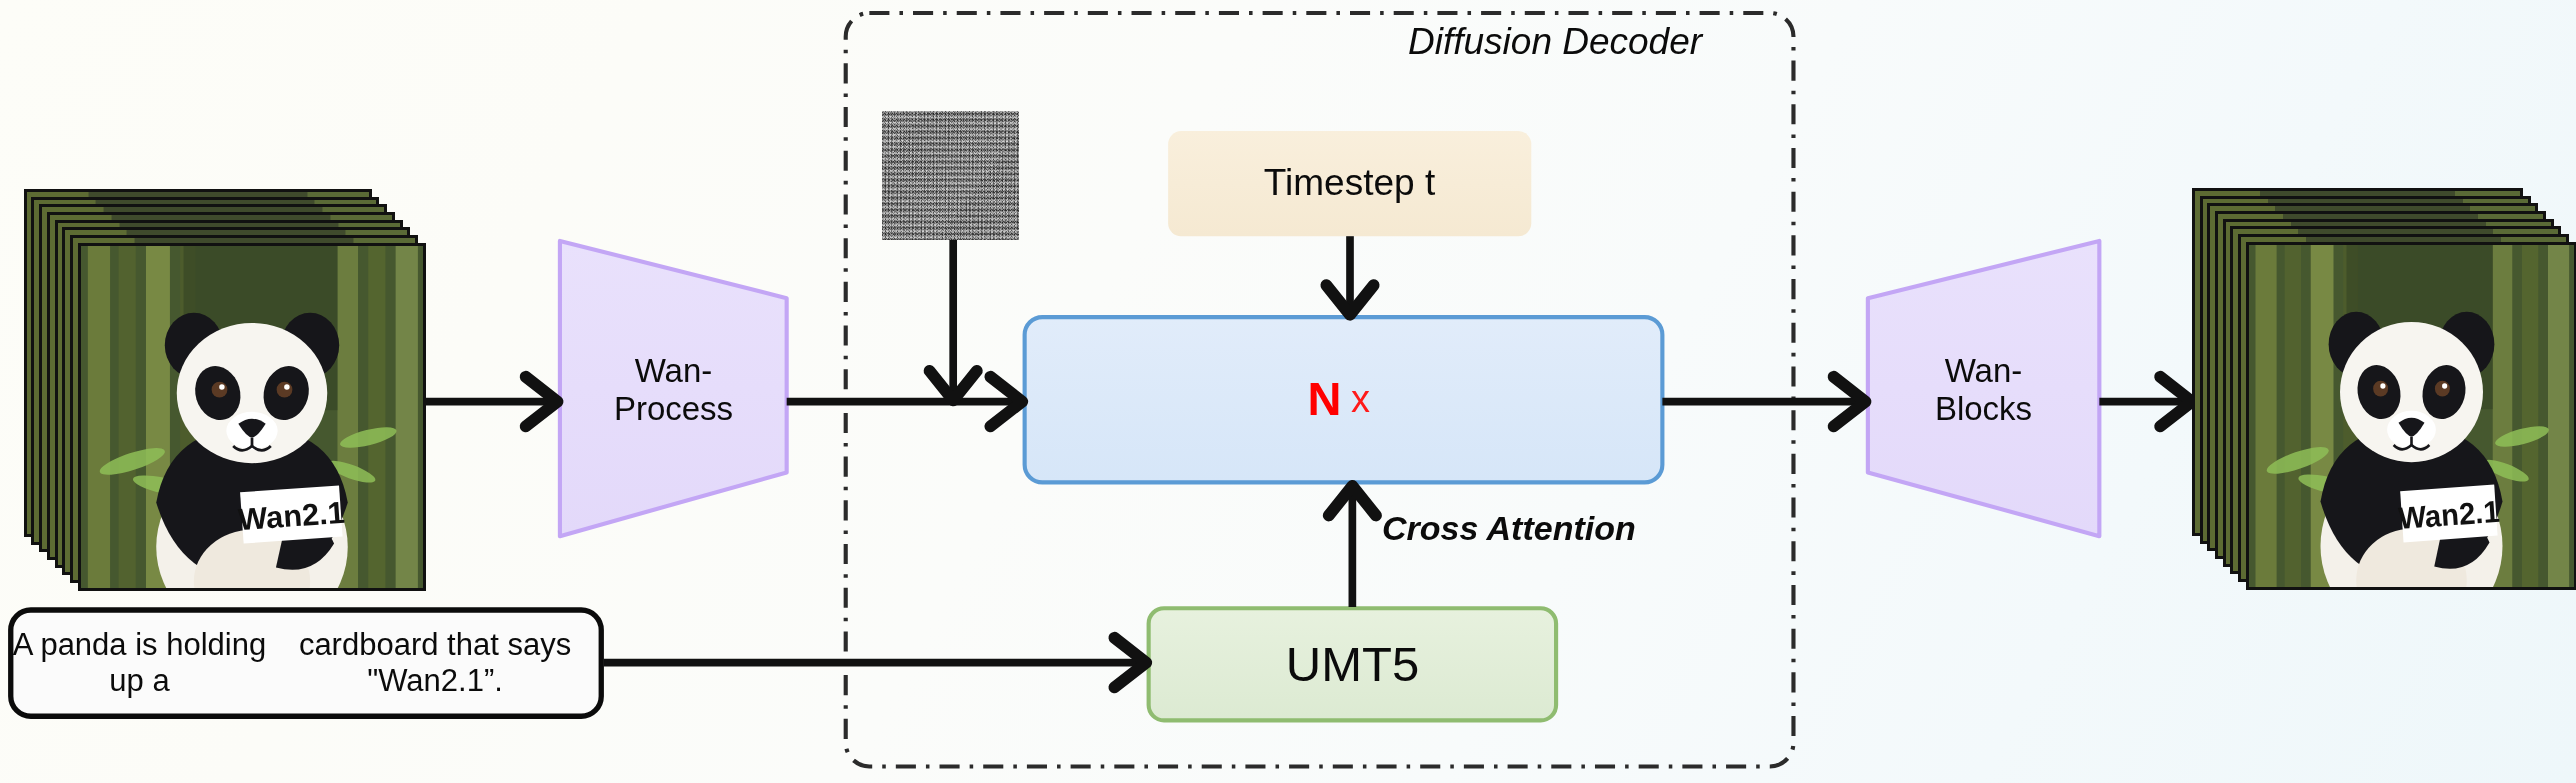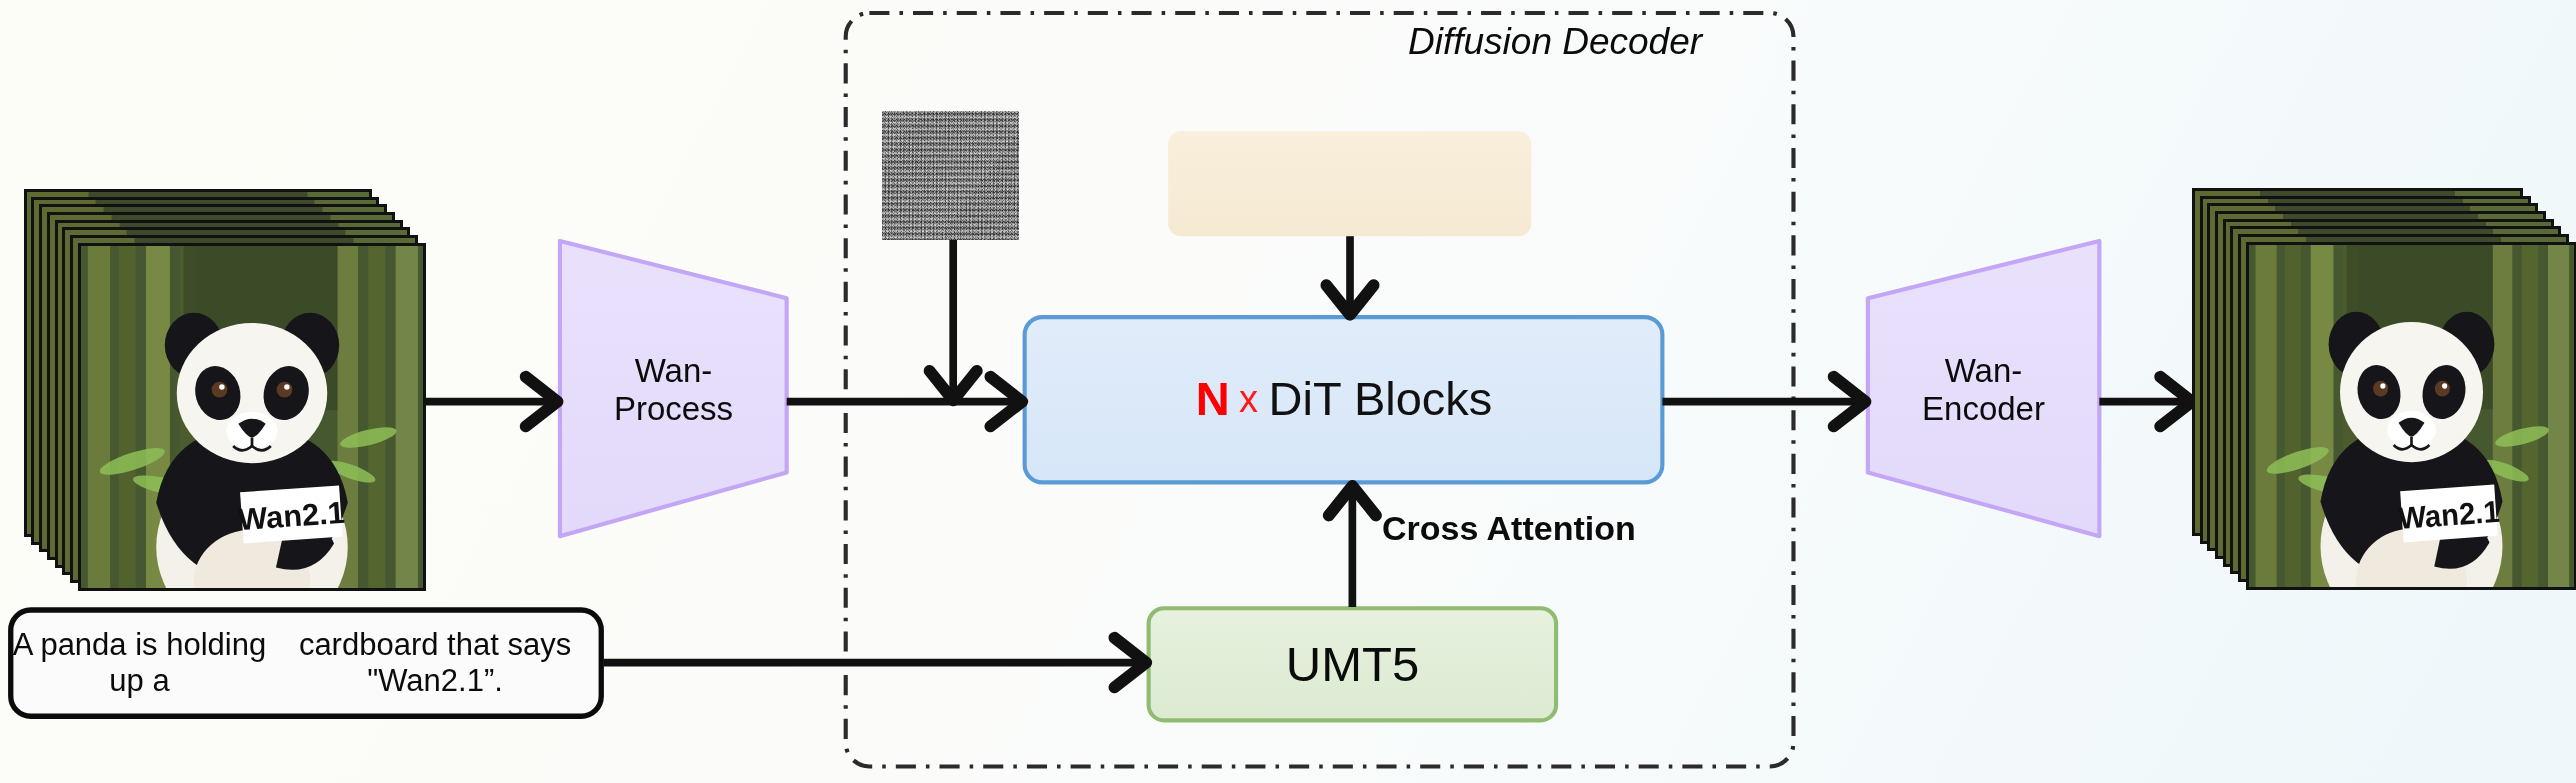--- a/index.html
+++ b/index.html
@@ -48,20 +48,21 @@
       repeating-linear-gradient(37deg, rgba(0,0,0,.35) 0px, rgba(255,255,255,.35) 0.6px, rgba(0,0,0,.3) 1.8px, rgba(255,255,255,.32) 2.4px),
       repeating-linear-gradient(142deg, rgba(0,0,0,.3) 0px, rgba(255,255,255,.3) 0.6px, rgba(0,0,0,.28) 1.2px, rgba(255,255,255,.3) 2.4px);
     background-blend-mode: overlay, overlay, overlay, normal;
   }
   
   .lbl {
     position: absolute;
     color: #0b0b0b;
     white-space: nowrap;
     line-height: 1.12;
+    font-style: italic;
   }
   .node-label {
     position: absolute;
     display: flex;
     align-items: center;
     justify-content: center;
     text-align: center;
     color: #0b0b0b;
     line-height: 1.16;
   }
@@ -349,41 +350,41 @@
           <text x="123" y="164" text-anchor="middle" transform="rotate(-4 123 157)" font-family="'Liberation Sans', sans-serif" font-size="18" font-weight="700" fill="#111111">Wan2.1</text>
         </g>
       </svg>
     </div>
   </div>
 
   <div class="noise-patch" style="left:882px; top:111px; width:137px; height:129px;"></div>
 
   <div class="lbl" style="left:1408px; top:21px; font-size:37px; font-style:italic;">Diffusion Decoder</div>
 
+  <div class="node-label" style="left:1168px; top:131px; width:363px; height:105px; font-size:37px;">Timestep t</div>
 
   <div class="node-label" style="left:1025px; top:317px; width:638px; height:165px; font-size:47px; gap:0;">
     <span style="color:#ff0000; font-weight:700;">N</span>
       <span style="display:inline-block;width:9.4px;"></span>
       <span style="color:#ff1a1a; font-weight:400; font-size:38px;">x</span>
       <span style="display:inline-block;width:10.6px;"></span>
-      <span style="color:#111111;">DiT Blocks</span>
   </div>
 
   <div class="node-label" style="left:1149px; top:608px; width:407px; height:112px; font-size:49px;">UMT5</div>
 
   <div class="lbl" style="left:1382px; top:509px; font-size:34px; font-weight:700;">Cross Attention</div>
 
   <div class="node-label" style="left:560px; top:278px; width:227px; height:224px; flex-direction:column; font-size:33px;">
     <span>Wan-</span>
     <span>Process</span>
   </div>
 
   <div class="node-label" style="left:1868px; top:278px; width:231px; height:224px; flex-direction:column; font-size:33px;">
     <span>Wan-</span>
-    <span>Encoder</span>
+    <span>Blocks</span>
   </div>
 
   <div class="node-label" style="left:10.6px; top:610px; width:591px; height:106px; font-size:31px;">
     <span>A panda is holding up a</span>
     <span>cardboard that says "Wan2.1”.</span>
   </div>
 
 </div>
 
 

